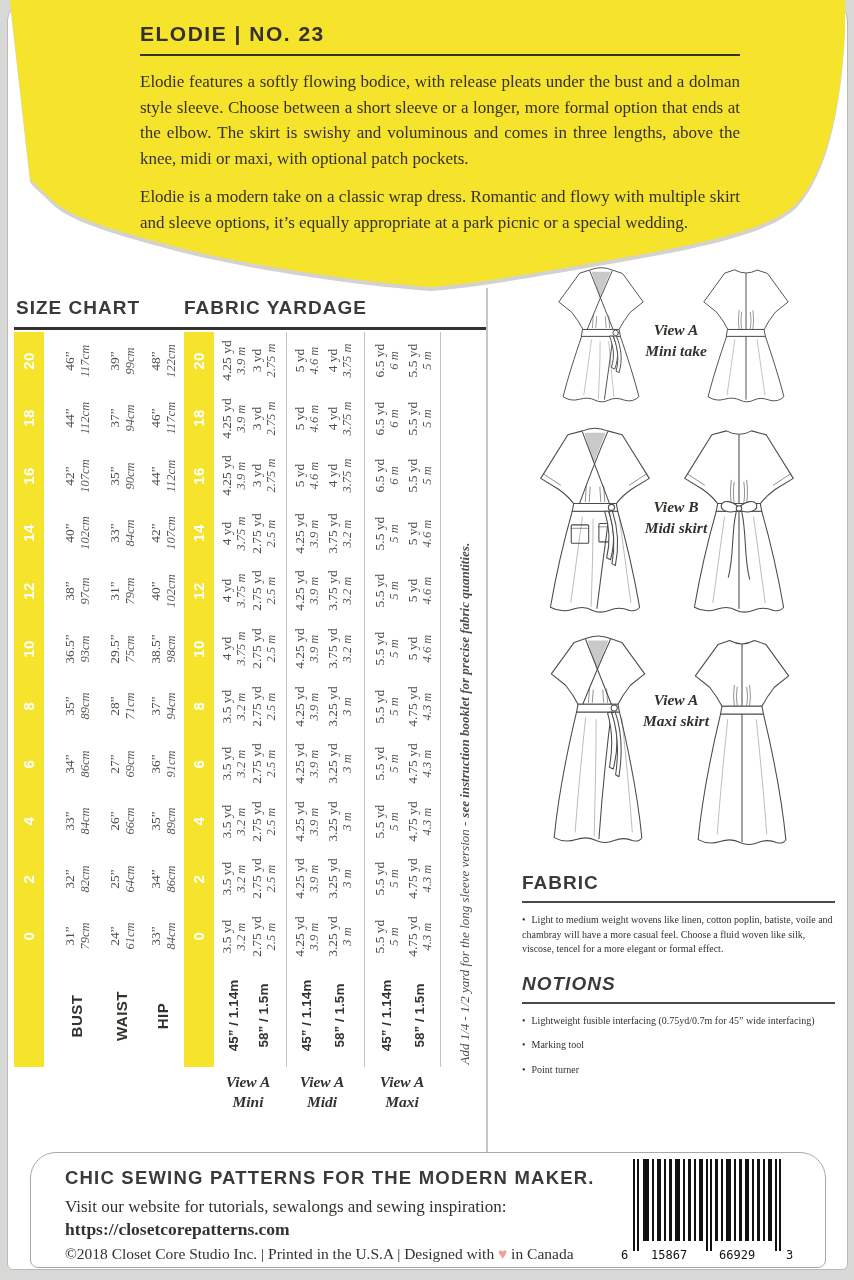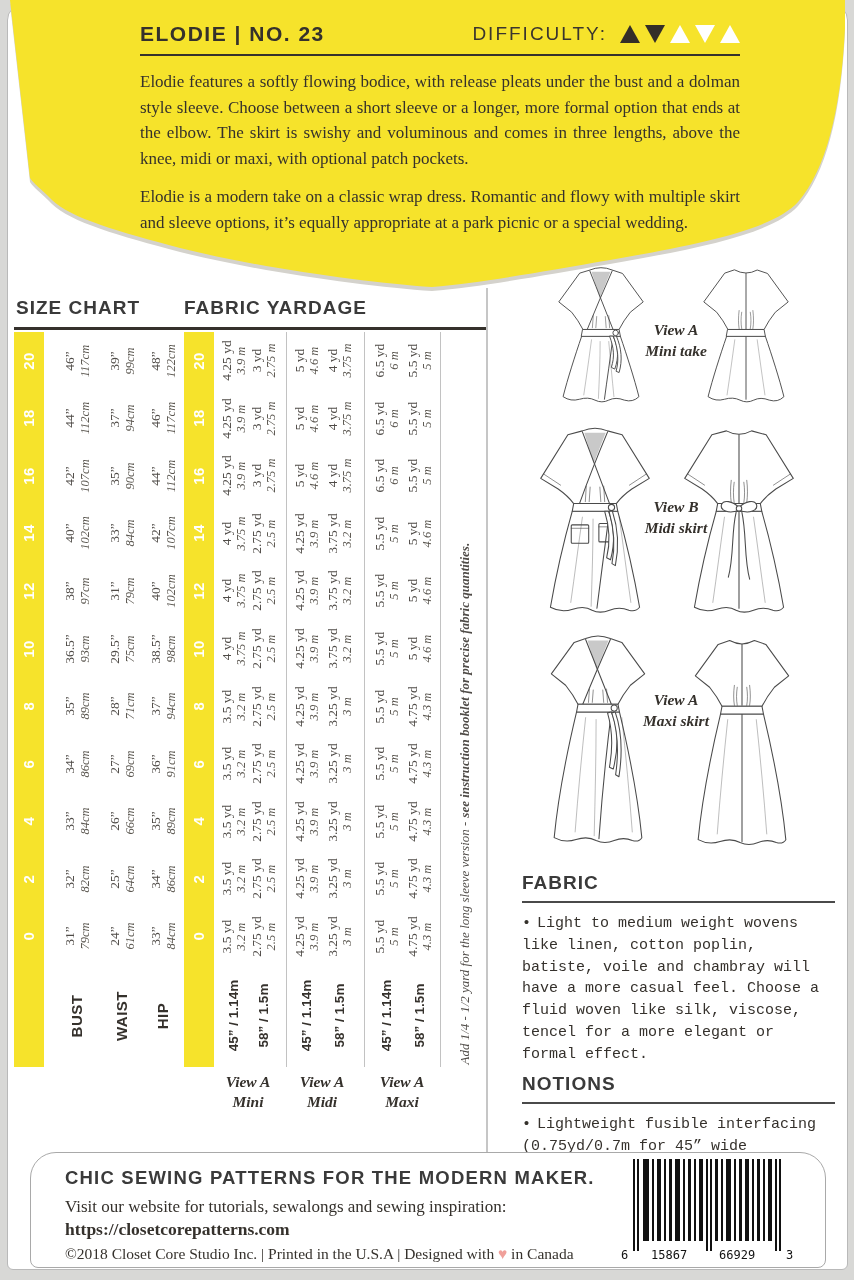--- a/index.html
+++ b/index.html
@@ -50,22 +50,22 @@
   .dress path, .dress rect, .dress circle, .dress line{stroke:#4a4a4a;stroke-width:1.1;fill:none;stroke-linecap:round;stroke-linejoin:round;}
   .dress .sil{fill:#ffffff;}
   .dress .shade{fill:#c9c9c9;stroke:none;}
   .dress .thin{stroke-width:.8;opacity:.8;}
   .dress .drape{stroke-width:.7;opacity:.55;}
   .dress .rib{fill:#fff;}
   .illus-label{position:absolute;width:92px;text-align:center;font-weight:bold;font-style:italic;font-size:15.5px;line-height:1.35;color:#35312C;}
   
   #info-col{position:absolute;left:522px;top:872px;width:313px;}
   .info-heading{font-family:"Liberation Sans",sans-serif;font-weight:bold;font-size:19px;letter-spacing:1px;color:#3a3a3a;margin:0 0 0 0;padding-bottom:7px;border-bottom:2px solid #4a4a4a;}
-  .info-heading.second{margin-top:8px;}
-  .bullet{font-size:15px;line-height:1.45;margin:10px 0 0 0;font-family:Liberation Mono, monospace;}
+  .info-heading.second{margin-top:16px;font-style:italic;}
+  .bullet{font-size:10px;line-height:1.45;margin:10px 0 0 0;}
   .bullet .bchar{margin-right:6px;}
   
   #footer-panel{position:absolute;left:30px;top:1152px;width:794px;height:114px;border:1.5px solid #a9a9a9;border-radius:26px 26px 8px 8px;background:#fff;}
   #footer-tagline{position:absolute;left:34px;top:14px;font-family:"Liberation Sans",sans-serif;font-weight:bold;font-size:18.5px;letter-spacing:1.2px;color:#3a3a3a;}
   #footer-visit{position:absolute;left:34px;top:44px;font-size:17px;}
   #footer-url{position:absolute;left:34px;top:66px;font-size:17.5px;font-weight:bold;}
   #footer-copyright{position:absolute;left:34px;top:92px;font-size:15.5px;}
   #footer-heart{color:#F0A09A;}
   #barcode{position:absolute;right:28px;top:4px;}
   #barcode text{font-family:"DejaVu Sans Mono",monospace;font-size:12px;fill:#111;stroke:none;}
@@ -77,30 +77,20 @@
 <div id="envelope"></div>
 
 <svg id="flap-svg" viewBox="0 0 854 300">
   <path d="M10,4 H845 V32 C841,114 826,174 798,206 C772,234 700,248 610,264 C540,276 480,287 432,291 C370,287 260,272 180,252 C120,236 70,222 52,204 C40,192 34,188 30,182 Z" fill="#d4d2cc"></path>
   <path d="M10,0 H845 V28 C841,110 826,170 798,202 C772,230 700,244 610,260 C540,272 480,283 432,287 C370,283 260,268 180,248 C120,232 70,218 52,200 C40,188 34,184 30,178 Z" fill="#F6E32B"></path>
 </svg>
 
 <div id="flap-content">
   <div id="title-row">
     <div id="pattern-title">ELODIE | NO. 23</div>
-    <div id="difficulty">
-      <span id="difficulty-label">DIFFICULTY:</span>
-      <span id="difficulty-triangles">
-          <div class="tri up filled"></div>
-          <div class="tri down filled"></div>
-          <div class="tri up outline"></div>
-          <div class="tri down outline"></div>
-          <div class="tri up outline"></div>
-        </span>
-    </div>
   </div>
   <div id="title-rule"></div>
   <p class="flap-para">Elodie features a softly flowing bodice, with release pleats under the bust and a dolman style sleeve. Choose between a short sleeve or a longer, more formal option that ends at the elbow. The skirt is swishy and voluminous and comes in three lengths, above the knee, midi or maxi, with optional patch pockets.</p>
   <p class="flap-para">Elodie is a modern take on a classic wrap dress. Romantic and flowy with multiple skirt and sleeve options, it’s equally appropriate at a park picnic or a special wedding.</p>
 </div>
 
 <div class="table-heading" id="size-chart-heading">SIZE CHART</div>
 <div class="table-heading" id="fabric-yardage-heading">FABRIC YARDAGE</div>
 <div id="table-topline"></div>
 

